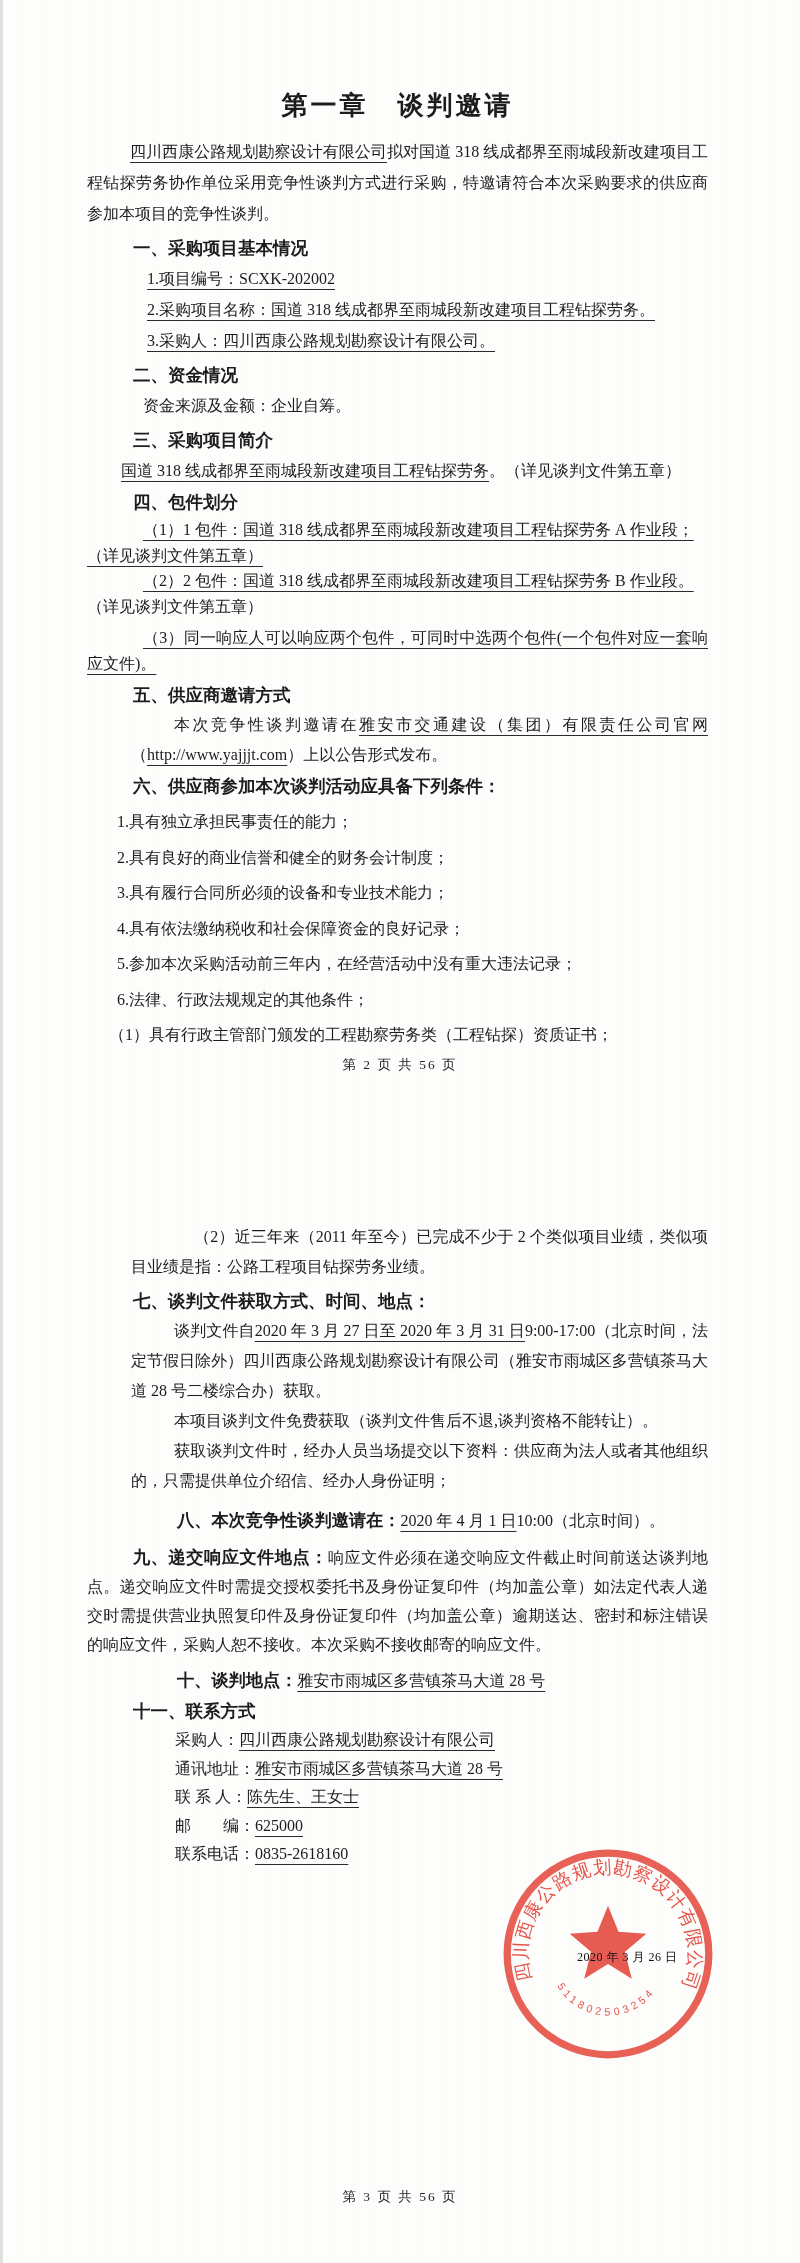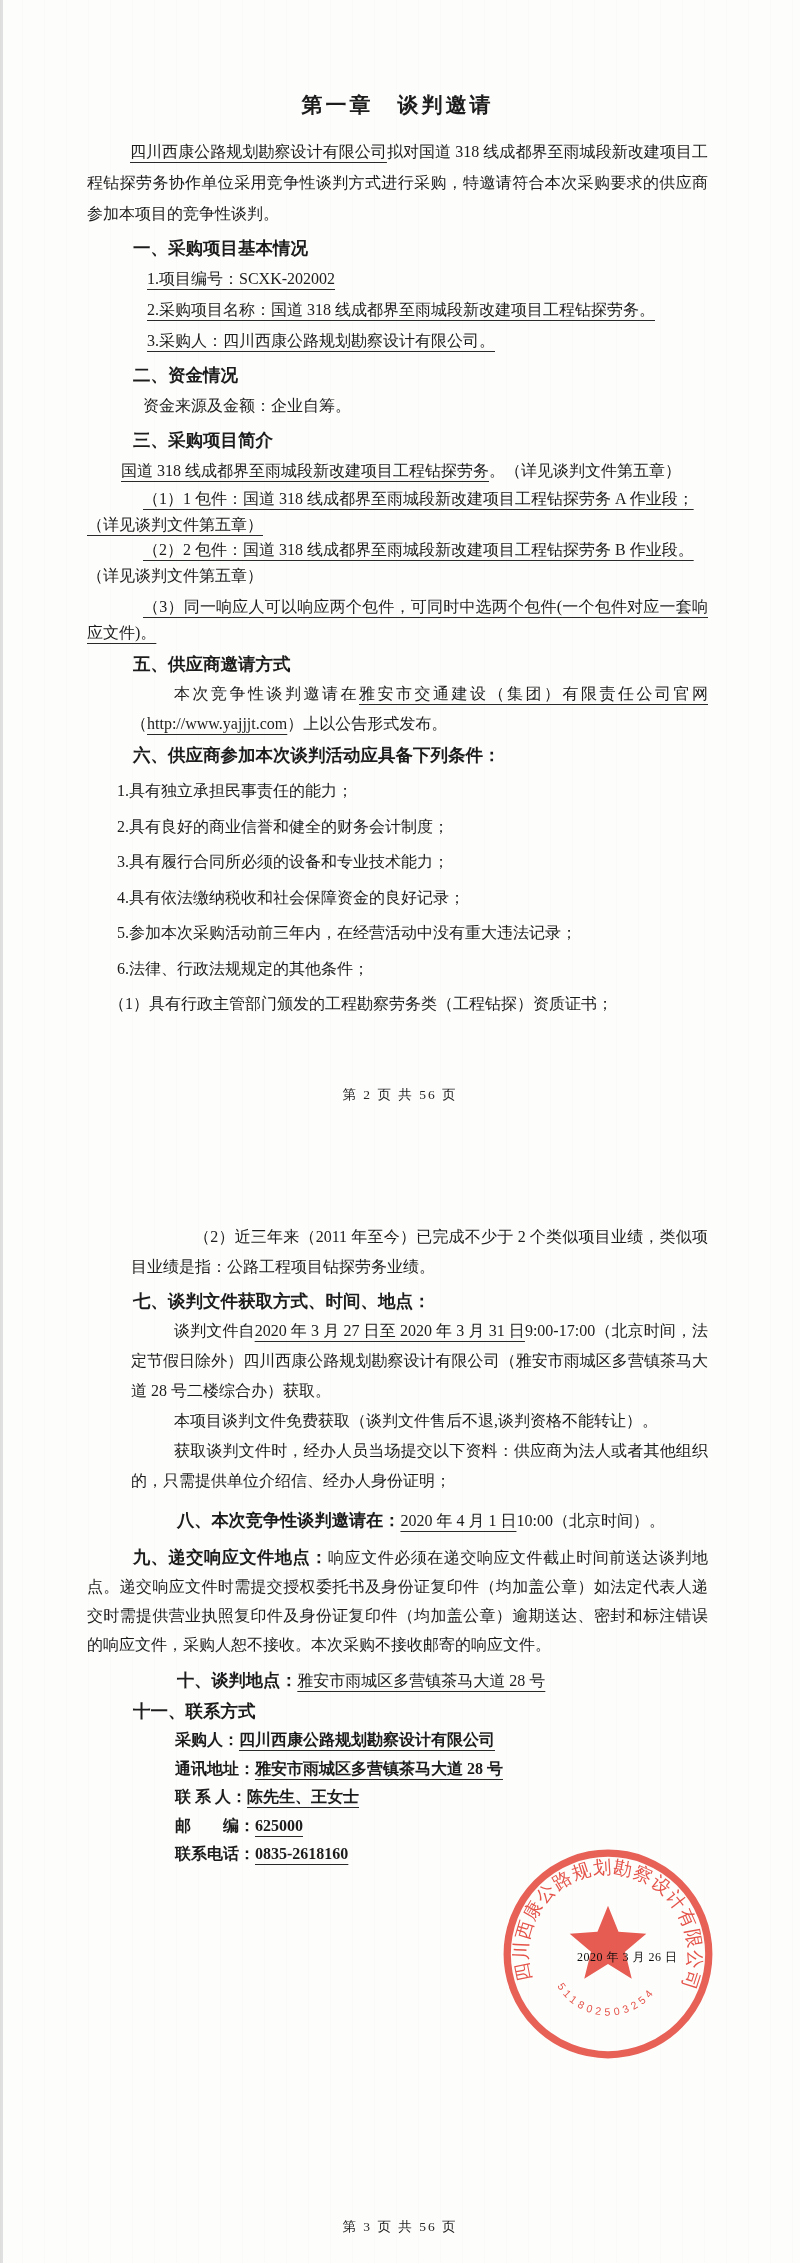--- a/index.html
+++ b/index.html
@@ -8,46 +8,46 @@
     background-color:#fdfdfc;
     background-image:repeating-linear-gradient(90deg, rgba(0,0,0,0.013) 0 1px, transparent 1px 22px);
     font-family:"Liberation Serif","DejaVu Serif",serif;
     color:#1c1c1c;font-size:16px;
   }
   .doc::before{content:"";position:absolute;left:0;top:0;width:3px;height:100%;background:rgba(150,150,150,.28);}
   .inner{padding:0 92px 0 87px;}
   .page3{position:absolute;top:1222px;left:0;width:800px;padding:0;}
   .page3 .inner2{padding:0 92px 0 87px;}
   p{margin:0;}
-  .title{padding-top:88px;text-align:center;font-size:21px;font-weight:700;letter-spacing:3px;
+  .title{padding-top:88px;text-align:center;font-size:26px;font-weight:700;letter-spacing:3px;
          font-family:"Liberation Sans","DejaVu Sans",sans-serif;line-height:34px;}
   .para{text-align:justify;line-height:31px;}
   .lh30{line-height:30px;margin-left:44px;}
   .ind2{text-indent:43px;}
   .ind3{text-indent:63px;}
   .indh{text-indent:46px;}
   .mt-intro{margin-top:14px;}
   .mt4{margin-top:4px;}.mt6{margin-top:6px;}.mt8{margin-top:8px;}
   .h{font-family:"Liberation Sans","DejaVu Sans",sans-serif;font-weight:700;font-size:17.5px;
      line-height:29px;padding-left:46px;margin-top:5px;}
   b{font-family:"Liberation Sans","DejaVu Sans",sans-serif;font-weight:700;font-size:17.2px;}
   .item{line-height:31px;padding-left:60px;}
   .bodyline{line-height:31px;}
   .ind-fund{padding-left:56px;}
   .ind-brief{padding-left:34px;}
   .pk{line-height:25.5px;text-indent:56px;text-align:justify;}
   .pkc{line-height:25.5px;}
   .cond{line-height:29.5px;padding-left:30px;margin-top:6px;}
   .cond-sub{padding-left:22px;}
   .u{text-decoration:underline;text-decoration-thickness:1.2px;text-underline-offset:4.5px;text-decoration-color:#2a2a2a;}
-  .pgfoot{position:absolute;left:0;width:800px;text-align:center;font-size:13.5px;letter-spacing:2px;color:#242424;margin-top:30px;}
+  .pgfoot{position:absolute;left:0;width:800px;text-align:center;font-size:13.5px;letter-spacing:2px;color:#242424;}
   .foot2{top:1056px;}
   .foot3{top:2188px;}
   .contacts{padding-left:88px;}
-  .contact{line-height:28.6px;font-weight:bold;}
+  .contact{line-height:28.6px;}
   .seal{position:absolute;left:496px;top:1842px;width:224px;height:224px;opacity:.86;}
   .sign-date{position:absolute;left:577px;top:1949px;font-size:12px;letter-spacing:.5px;color:#0e0e0e;z-index:5;}
 </style>
 </head>
 <body>
 
 <div class="doc">
 
   <div class="inner">
     <div class="title">第一章　谈判邀请</div>
@@ -58,20 +58,21 @@
     <p class="item"><span class="u">1.项目编号：SCXK-202002</span></p>
     <p class="item"><span class="u">2.采购项目名称：国道 318 线成都界至雨城段新改建项目工程钻探劳务。</span></p>
     <p class="item"><span class="u">3.采购人：四川西康公路规划勘察设计有限公司。</span></p>
 
     <p class="h">二、资金情况</p>
     <p class="bodyline ind-fund">资金来源及金额：企业自筹。</p>
 
     <p class="h">三、采购项目简介</p>
     <p class="bodyline ind-brief"><span class="u">国道 318 线成都界至雨城段新改建项目工程钻探劳务</span><span>。（详见谈判文件第五章）</span></p>
 
+    <p class="h" style="margin-top:2px;">四、包件划分</p>
     <p class="pk"><span class="u">（1）1 包件：国道 318 线成都界至雨城段新改建项目工程钻探劳务 A 作业段；</span></p>
     <p class="pkc"><span class="u">（详见谈判文件第五章）</span></p>
     <p class="pk"><span class="u">（2）2 包件：国道 318 线成都界至雨城段新改建项目工程钻探劳务 B 作业段。</span></p>
     <p class="pkc">（详见谈判文件第五章）</p>
     <p class="pk mt6"><span class="u">（3）同一响应人可以响应两个包件，可同时中选两个包件(一个包件对应一套响应文件)。</span></p>
 
     <p class="h mt4">五、供应商邀请方式</p>
     <p class="para lh30 ind2"><span>本次竞争性谈判邀请在</span><span class="u">雅安市交通建设（集团）有限责任公司官网</span><span>（</span><span class="u">http://www.yajjjt.com</span><span>）上以公告形式发布。</span></p>
 
     <p class="h" style="margin-top:2px;">六、供应商参加本次谈判活动应具备下列条件：</p>

